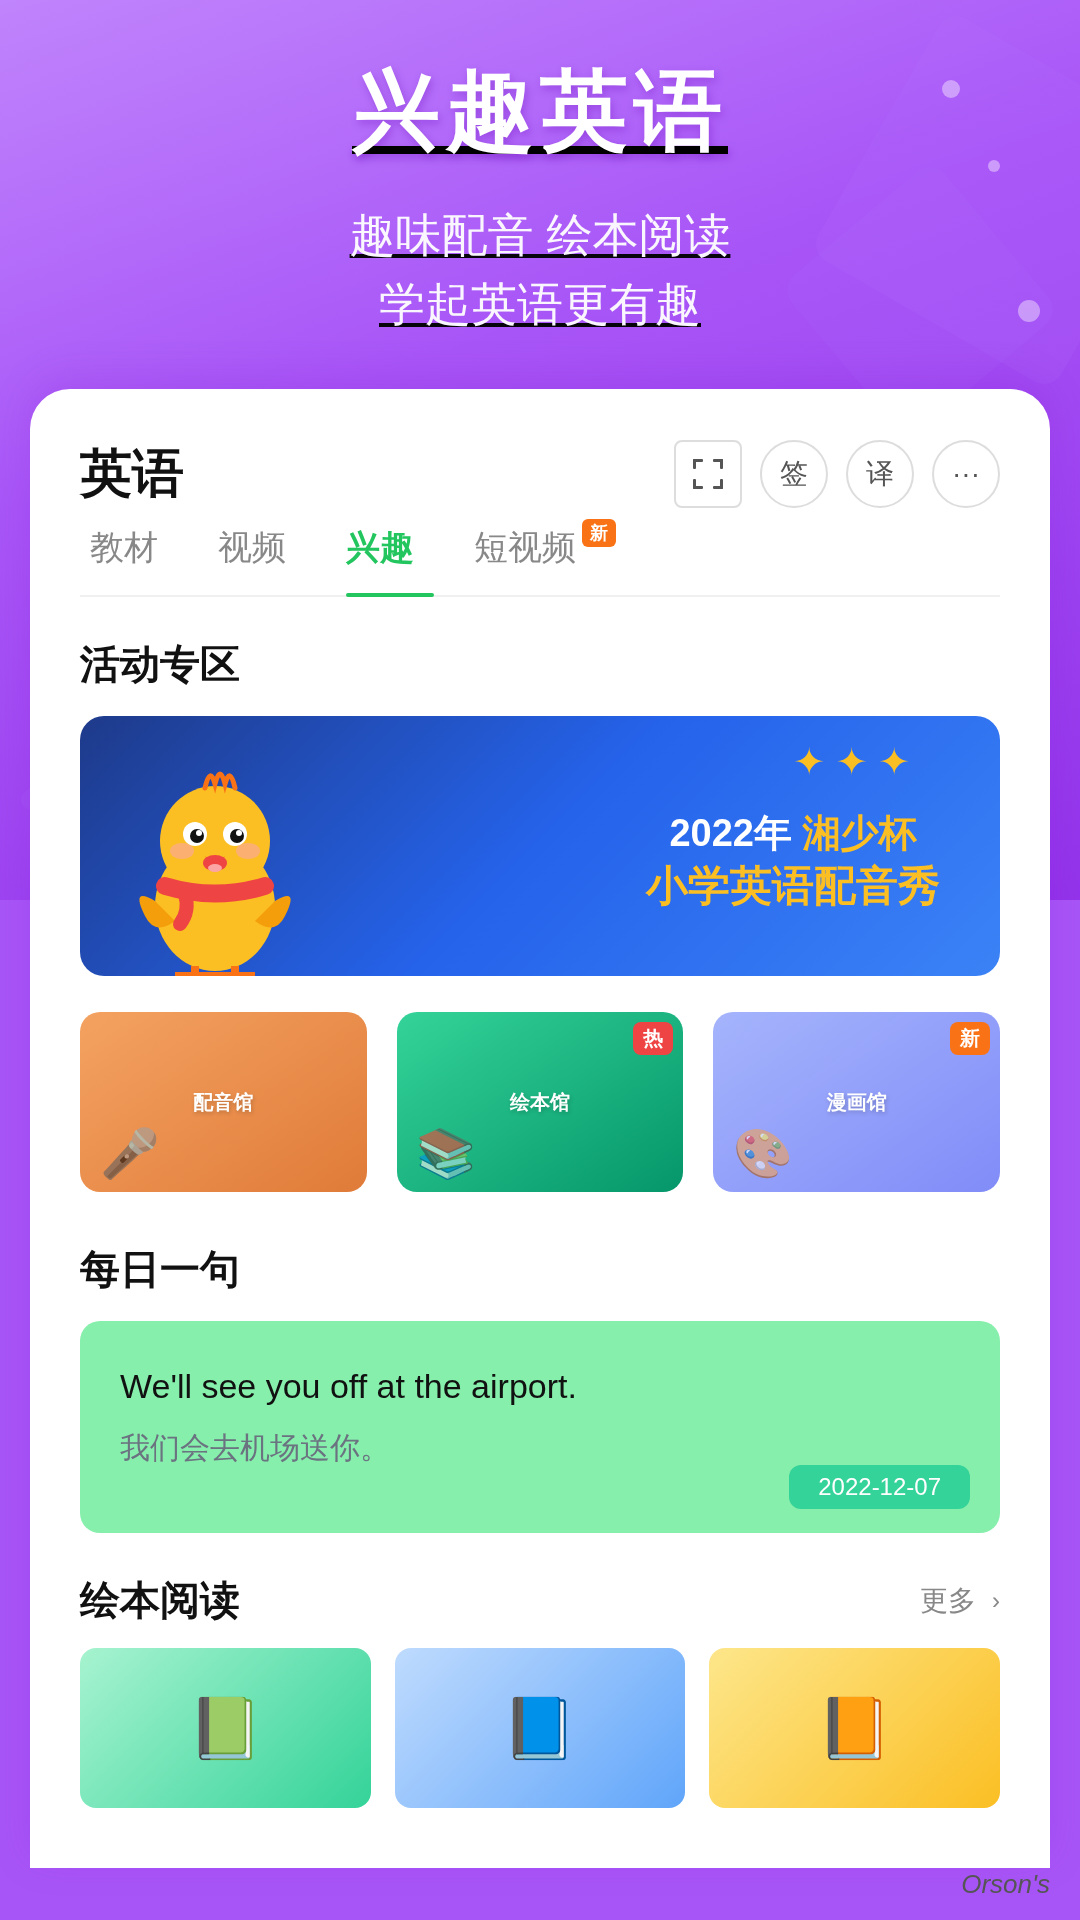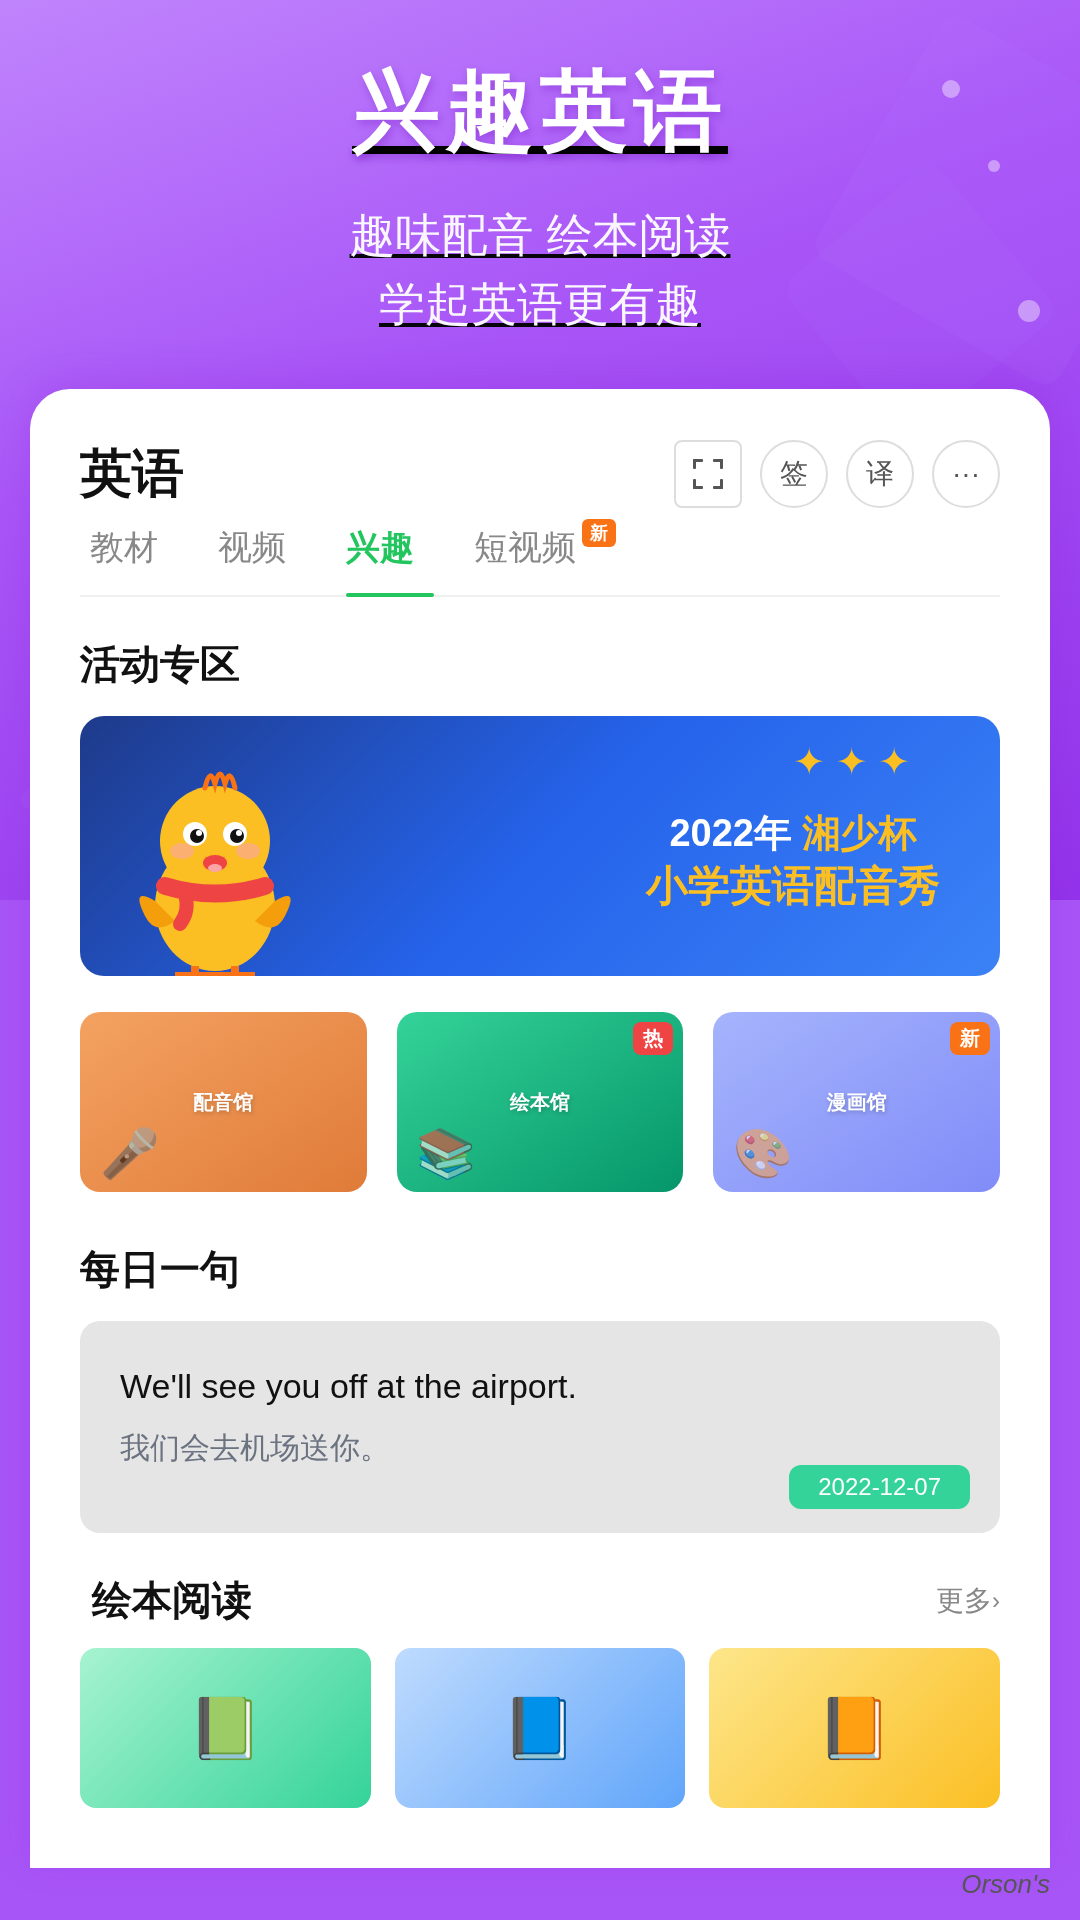--- a/index.html
+++ b/index.html
@@ -273,21 +273,21 @@
       bottom: 10px;
       opacity: 0.6;
       font-size: 48px;
     }
 
     
     .daily-section {
       margin-bottom: 40px;
     }
     .daily-box {
-      background: #e5e5e5;
+      background: #86efac;
       border-radius: 20px;
       padding: 40px;
       position: relative;
     }
     .daily-english {
       font-size: 34px;
       color: #111;
       font-weight: 500;
       margin-bottom: 16px;
       line-height: 1.5;
@@ -307,28 +307,27 @@
       padding: 8px 29px;
       border-radius: 12px;
     }
 
     
     .section-header {
       display: flex;
       align-items: center;
       justify-content: space-between;
       margin-bottom: 20px;
-      margin-left: 12px;
     }
     .section-more {
       font-size: 28px;
       color: #888;
       display: flex;
       align-items: center;
-      gap: 0;
+      gap: 16px;
     }
     .chevron-right {
       font-size: 24px;
       color: #888;
     }
 
     
     .book-row {
       display: flex;
       gap: 24px;

